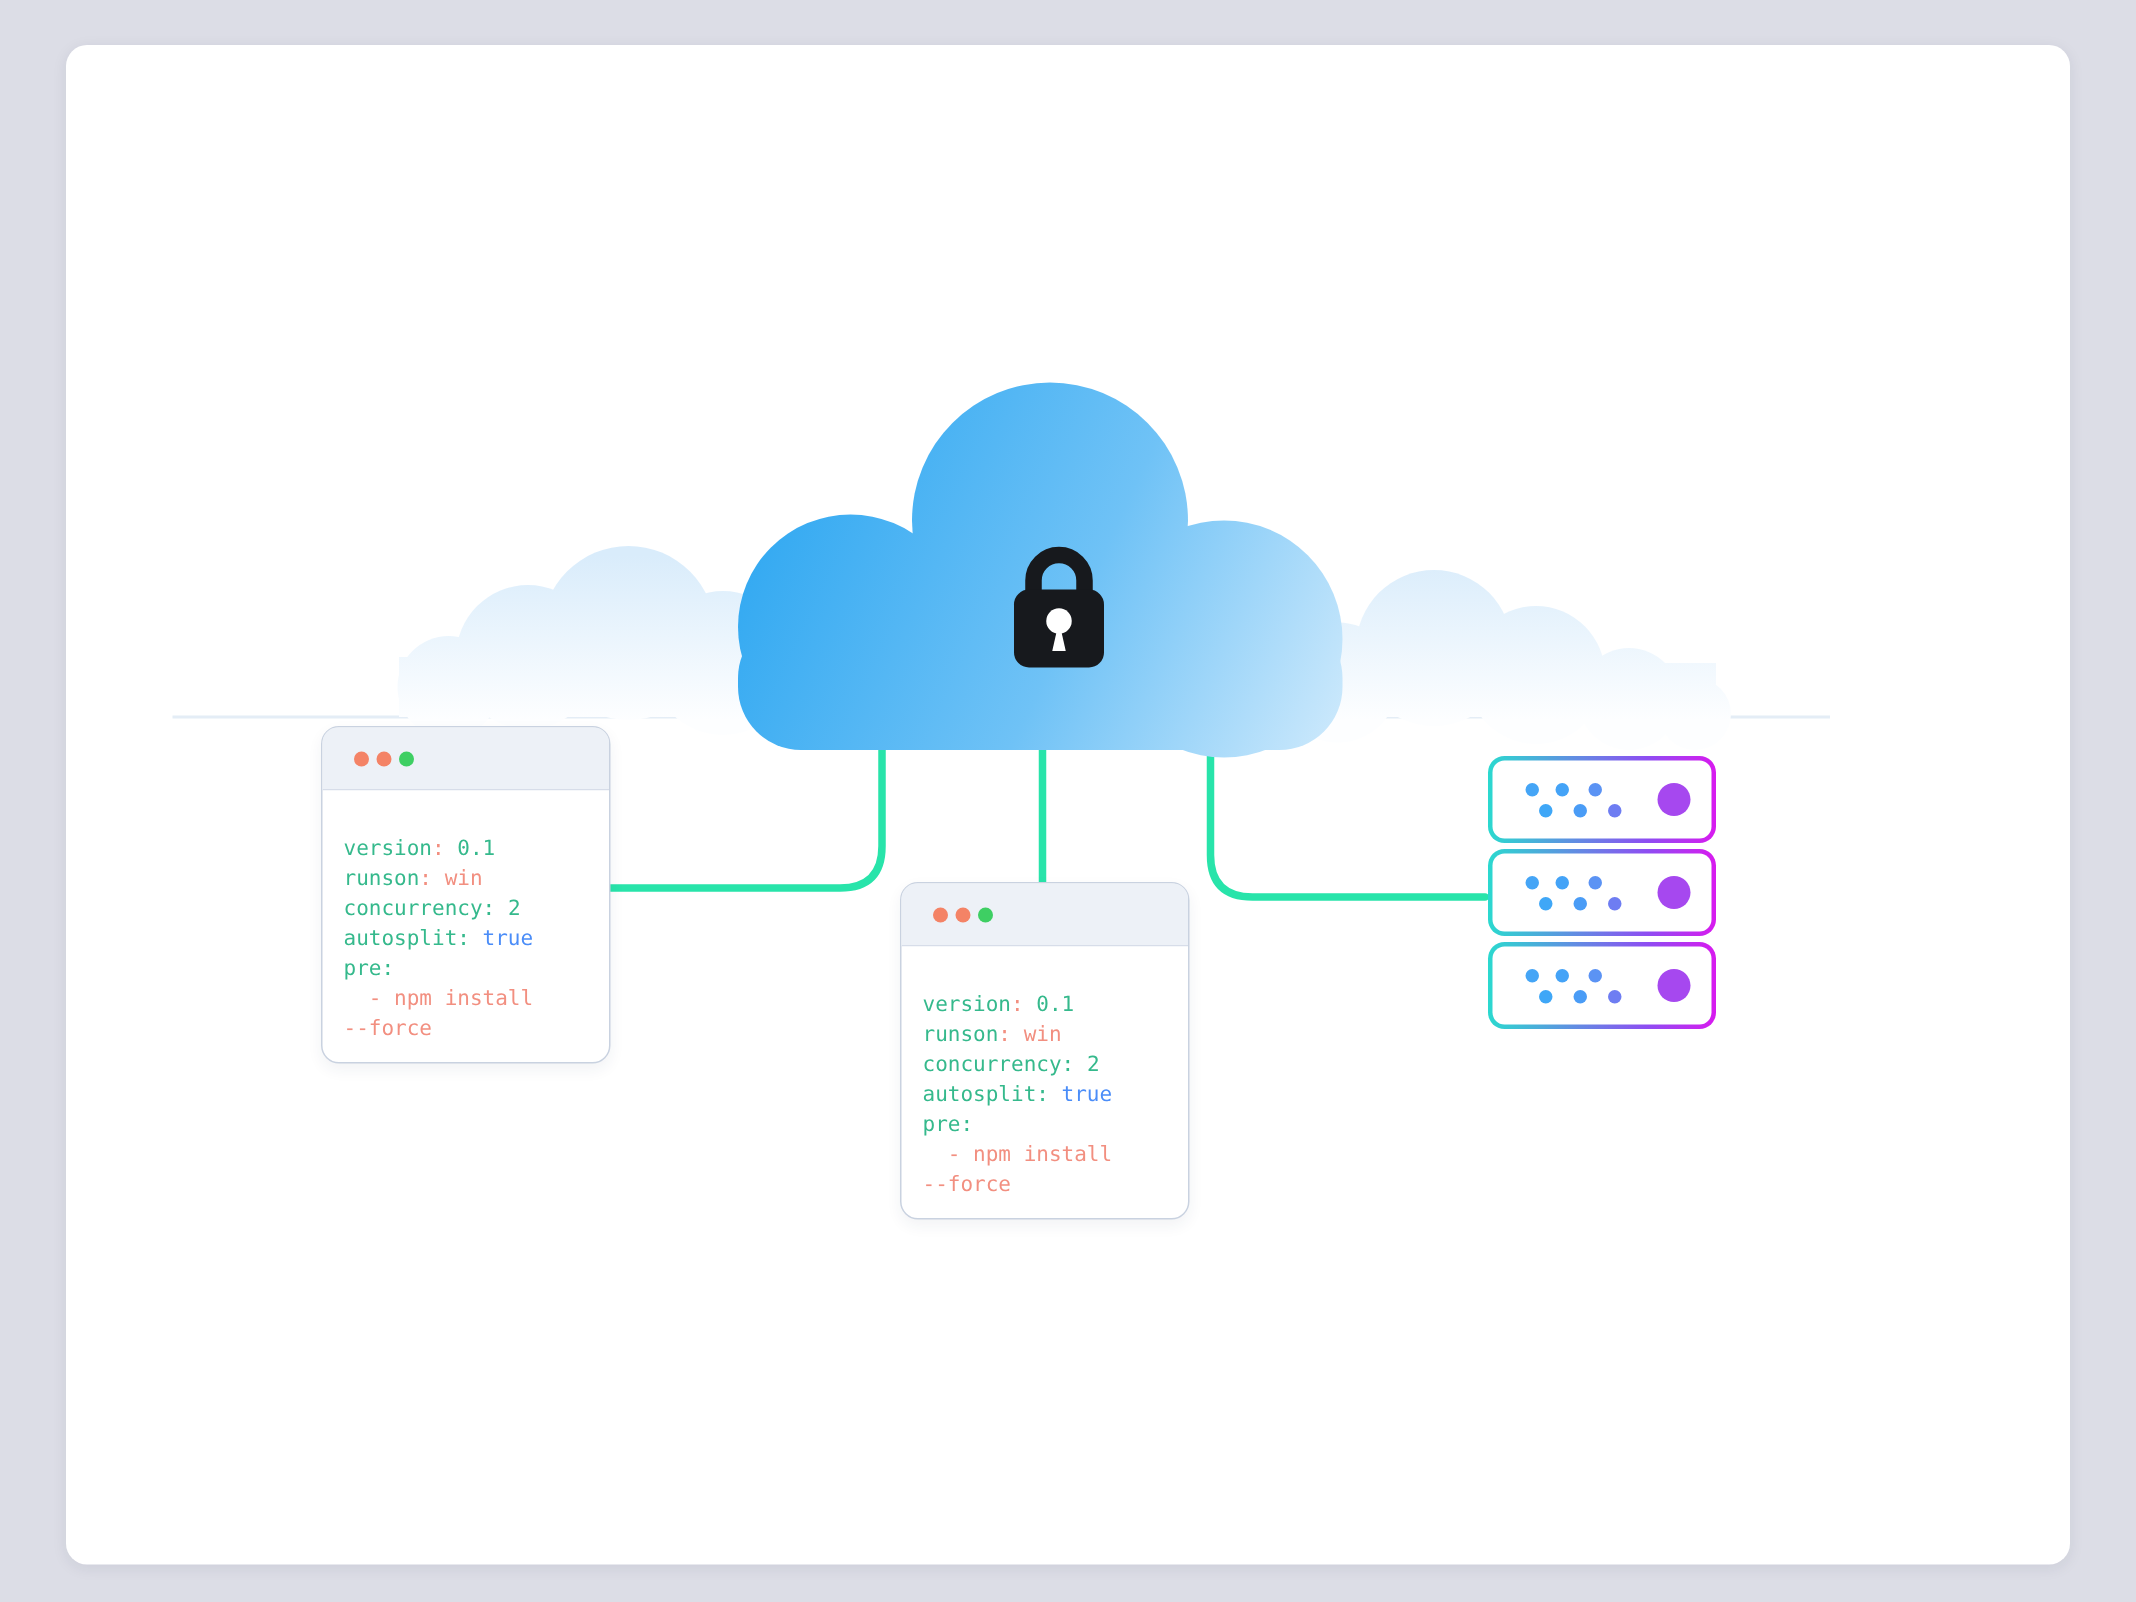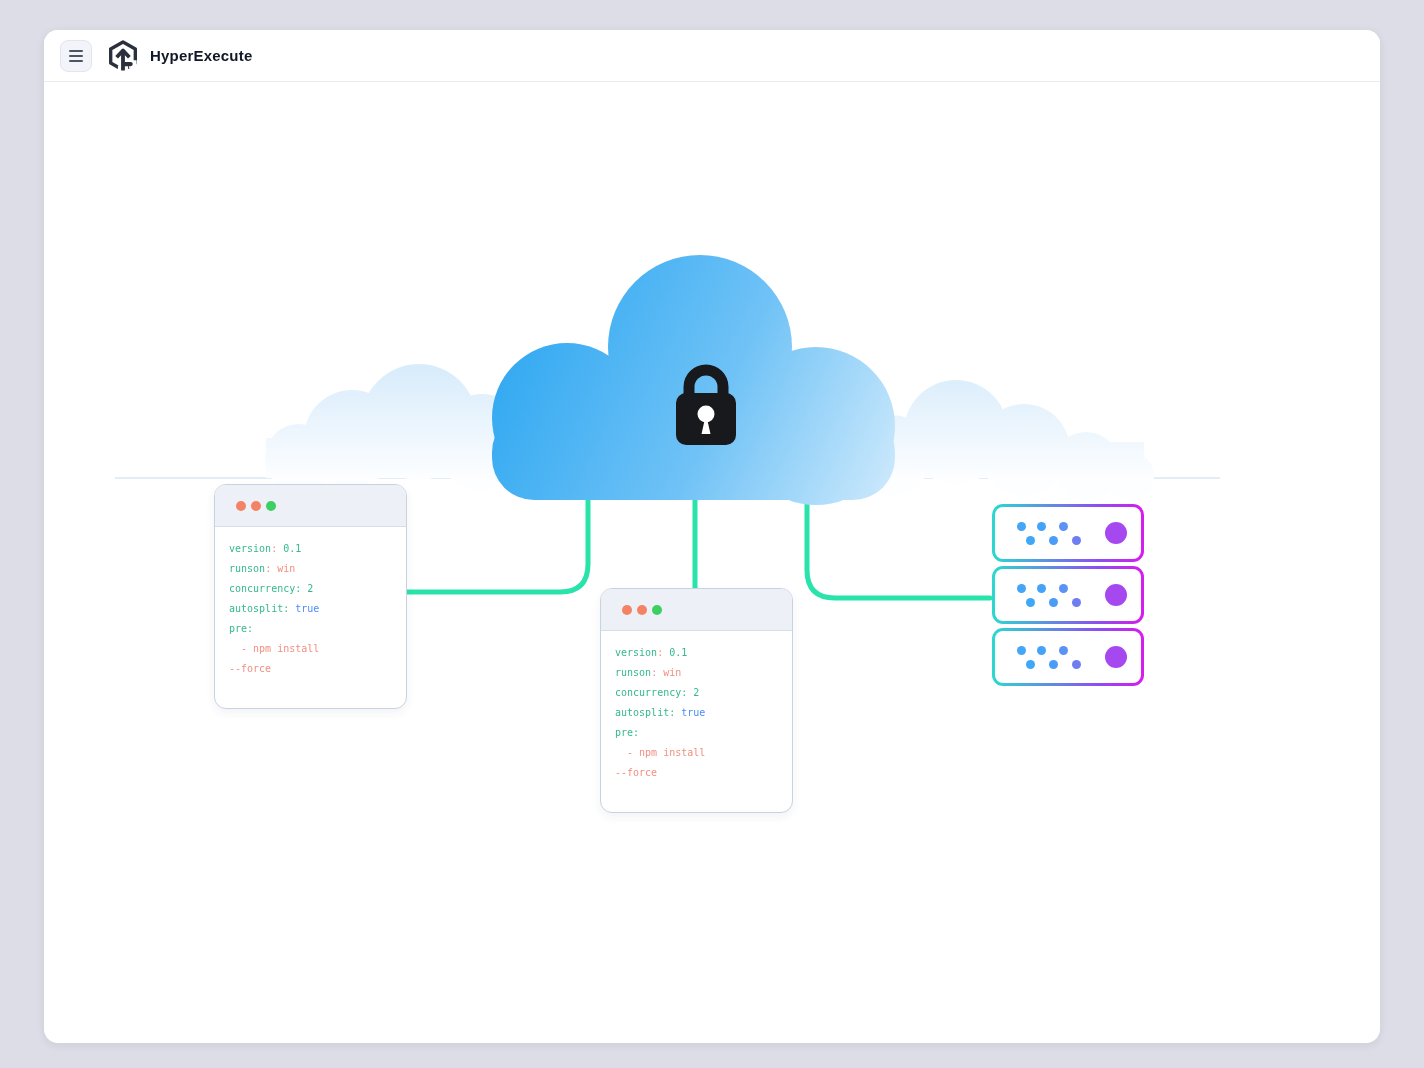--- a/index.html
+++ b/index.html
@@ -26,58 +26,40 @@
   .scene-svg { position:absolute; left:0; top:0; pointer-events:none; }
 
   
   .code-window { position:absolute; width:193px; height:225px; background:#ffffff;
     border:1.5px solid #c9d2e0; border-radius:12px;
     box-shadow:0 4px 10px rgba(40,55,90,.06); z-index:20; }
   .code-window-header { height:42px; background:#edf1f7; border-bottom:1px solid #d7dde9;
     border-radius:10px 10px 0 0; display:flex; align-items:center; padding-left:21px; gap:5px; }
   .code-window-header .dot { width:10px; height:10px; border-radius:50%; display:inline-block; }
   .code-body { padding:12px 14px; font-family:"DejaVu Sans Mono", monospace;
-    font-size:10px; line-height:20px; white-space:pre; }
+    font-size:14px; line-height:20px; white-space:pre;margin-top:17px; }
   .win1 { left:170px; top:454px; }
   .win2 { left:556px; top:558px; }
 
   
   .server-rack { position:absolute; left:948px; top:474px; width:152px; z-index:20;
     display:flex; flex-direction:column; gap:4px; }
   .server-unit { width:152px; height:58px; border-radius:11px; padding:3px;
     background:linear-gradient(90deg,#2bd9cf,#8e4df2 70%,#d81aef); }
   .server-unit-inner { position:relative; width:100%; height:100%;
     background:#ffffff; border-radius:8px; }
   .server-dot { position:absolute; border-radius:50%; width:9px; height:9px; }
   .server-big-dot { position:absolute; border-radius:50%; width:22px; height:22px;
     right:14px; top:50%; transform:translateY(-50%); }
 </style>
 </head>
 <body>
 
 <div class="app-card">
 
-  <div class="app-header">
-    <div class="hamburger-btn">
-      <i></i>
-        <i></i>
-        <i></i>
-    </div>
-    <div class="brand">
-      <svg width="34" height="34" viewBox="0 0 40 40">
-        <path d="M20 3.5 L34.5 11.8 V28.2 L20 36.5 L5.5 28.2 V11.8 Z" fill="none" stroke="#2a313c" stroke-width="4" stroke-linejoin="round"></path>
-        <rect x="14" y="31" width="12" height="9" fill="#ffffff"></rect>
-        <rect x="27" y="25" width="9" height="9" fill="#ffffff"></rect>
-        <path d="M20 37 V15" stroke="#2a313c" stroke-width="4.5" fill="none"></path>
-        <path d="M12.5 21.5 L20 13.5 L27.5 21.5" fill="none" stroke="#2a313c" stroke-width="4.5" stroke-linejoin="round"></path>
-        <path d="M22 29.5 H29" stroke="#2a313c" stroke-width="5" stroke-linecap="round"></path>
-      </svg>
-      <span class="brand-title">HyperExecute</span>
-    </div>
-  </div>
 
   <div class="illustration">
 
     <svg class="scene-svg" width="1336" height="1013" viewBox="0 0 1336 1013">
       <defs>
         <linearGradient id="mainCloud" gradientUnits="userSpaceOnUse" x1="448" y1="280" x2="851" y2="470">
           <stop offset="0" stop-color="#2ba6f1"></stop>
           <stop offset="0.55" stop-color="#6fc2f6"></stop>
           <stop offset="1" stop-color="#cfeafc"></stop>
         </linearGradient>

